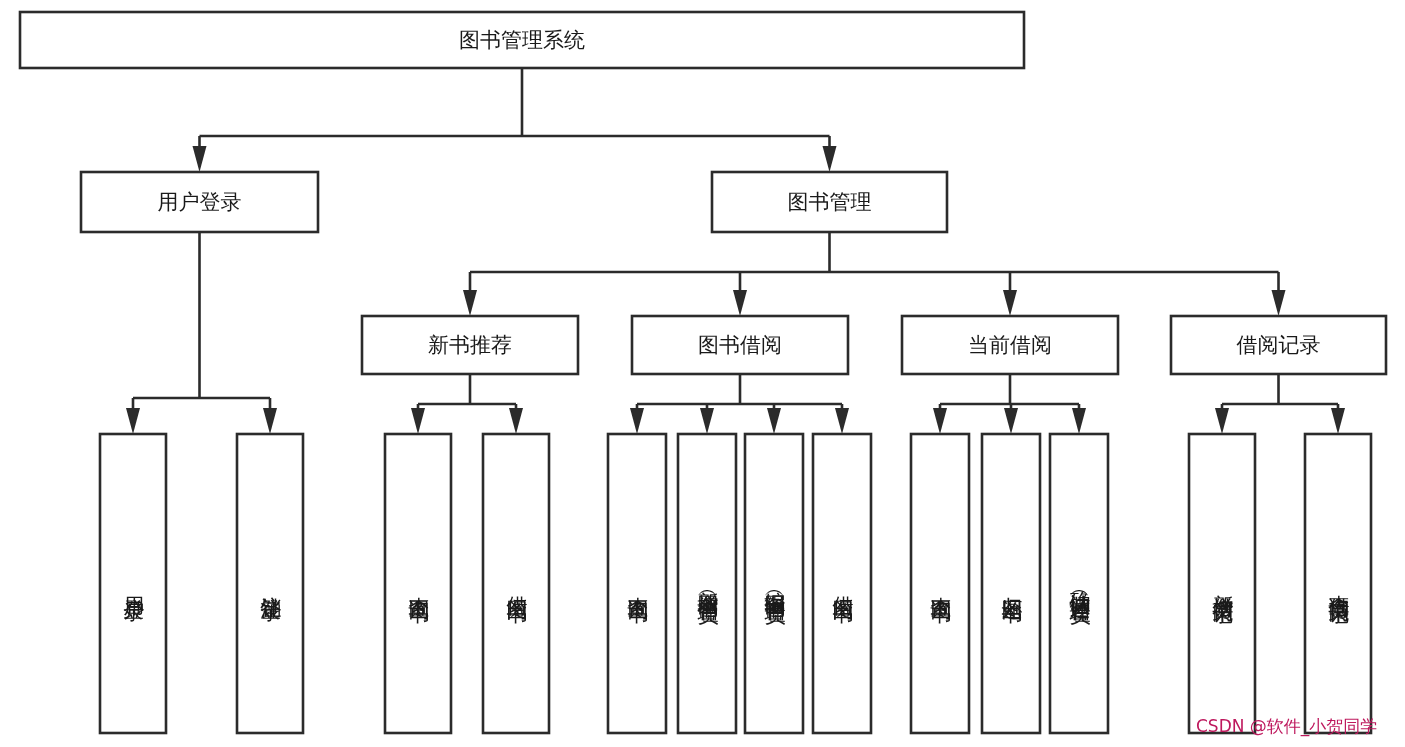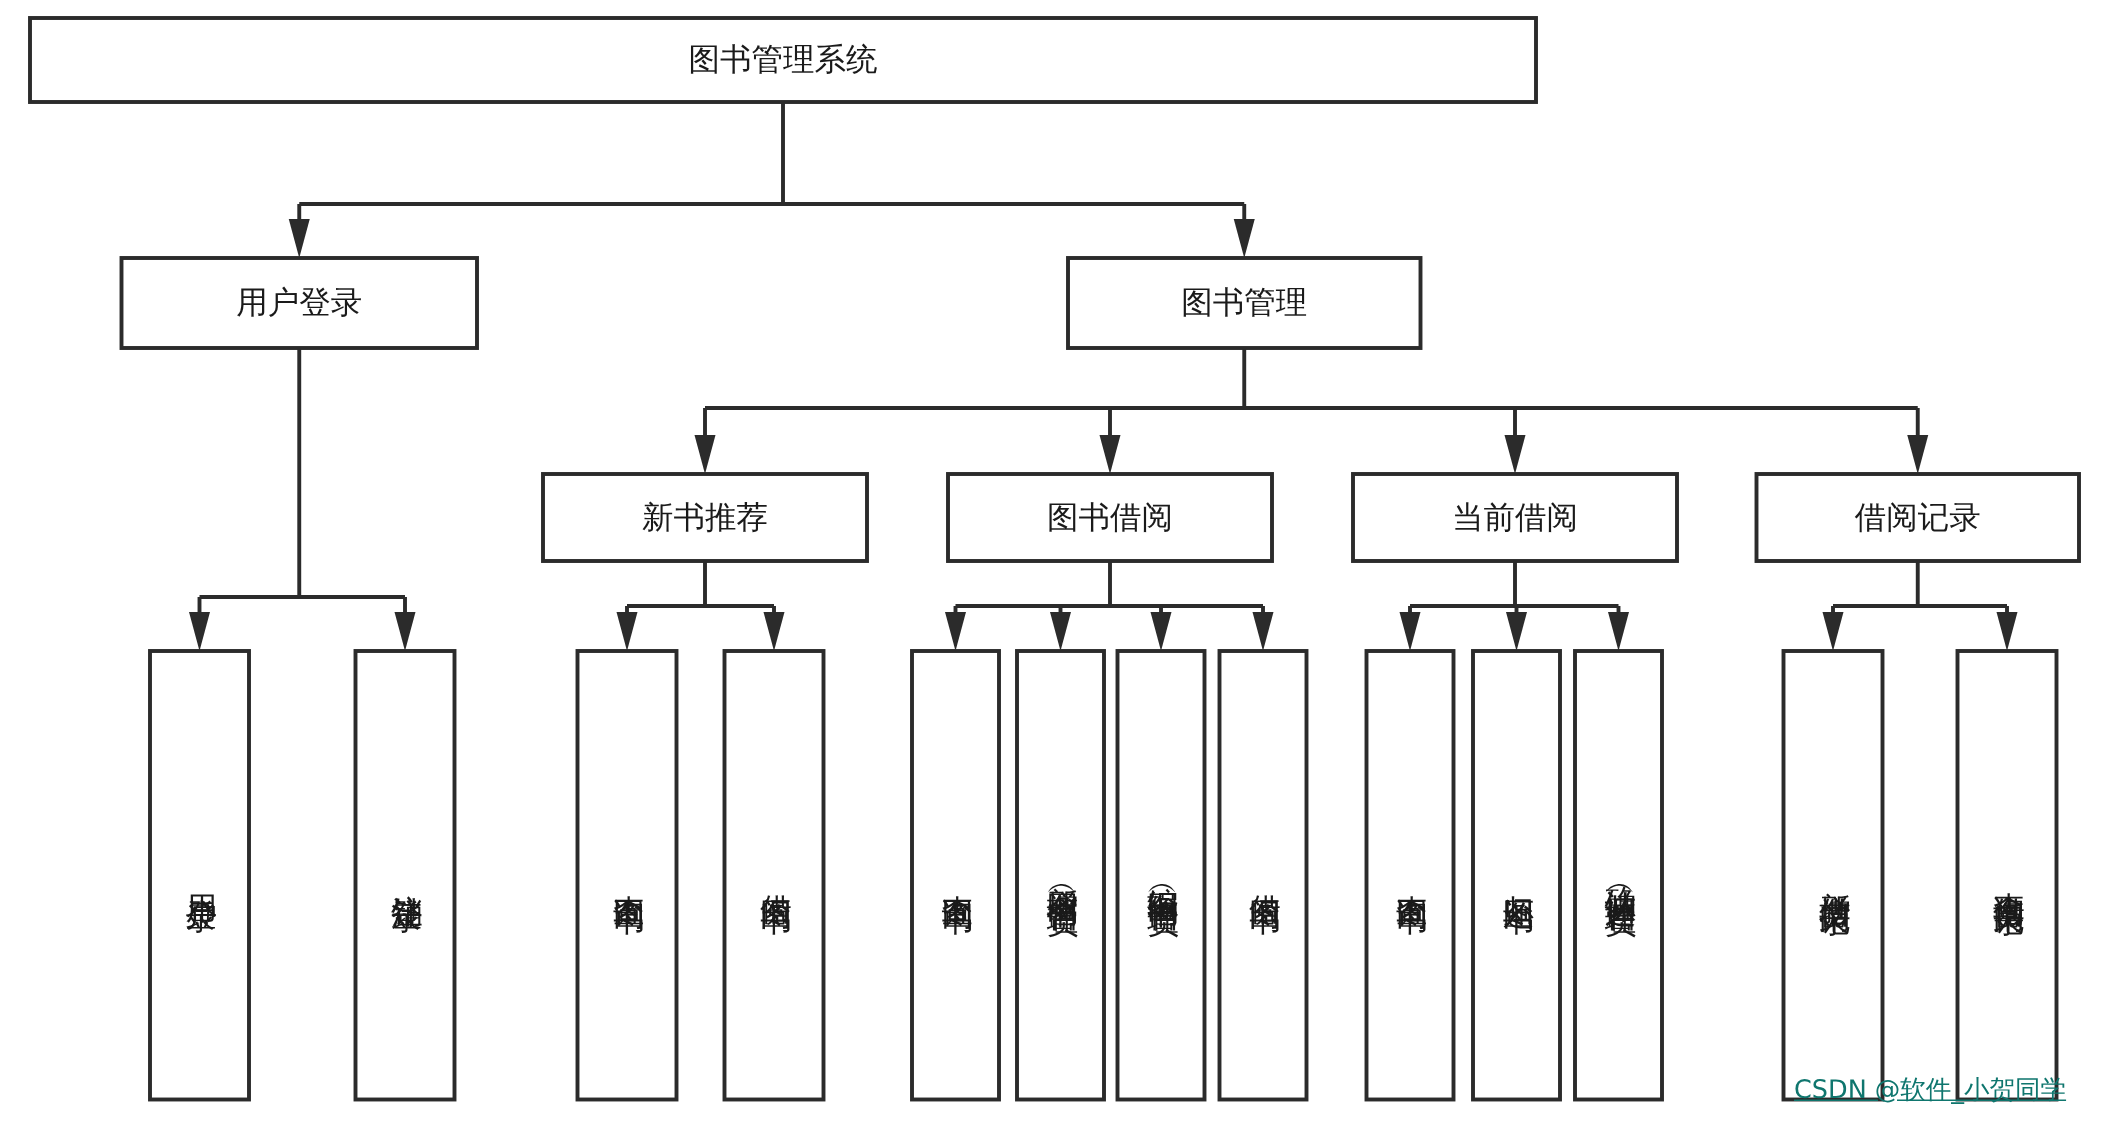--- a/index.html
+++ b/index.html
@@ -219,15 +219,15 @@
           <rect x="1189" y="434" width="66" height="299" class="node-box"></rect>
           <text class="node-label vertical" x="1222" y="583.5" text-anchor="middle" dominant-baseline="central">新增借阅记录</text>
         </g>
         <g>
           <rect x="1305" y="434" width="66" height="299" class="node-box"></rect>
           <text class="node-label vertical" x="1338" y="583.5" text-anchor="middle" dominant-baseline="central">查询借阅记录</text>
         </g>
       </g>
   </svg>
 
-  <div class="watermark" id="watermark" style="left: 1196px; top: 715px; color: #0f766e; text-decoration: underline;">CSDN @软件_小贺同学</div>
+  <div class="watermark" id="watermark" style="left: 1196px; top: 715px; color: #be185d;">CSDN @软件_小贺同学</div>
 
 </div>
 
 </body></html>

